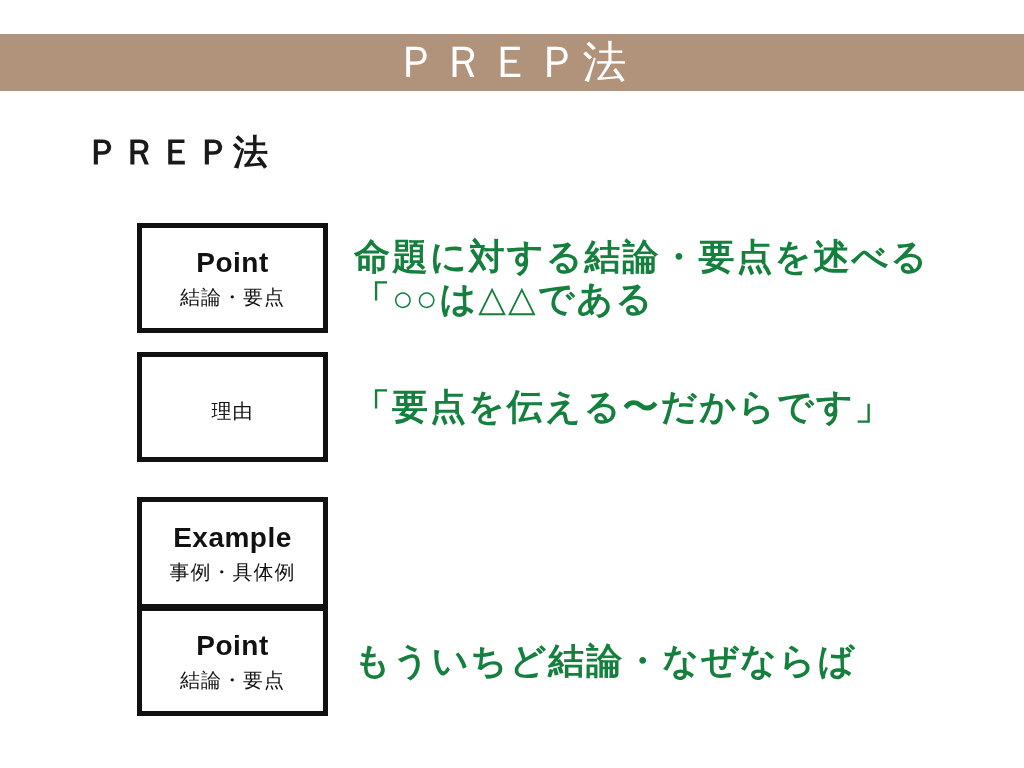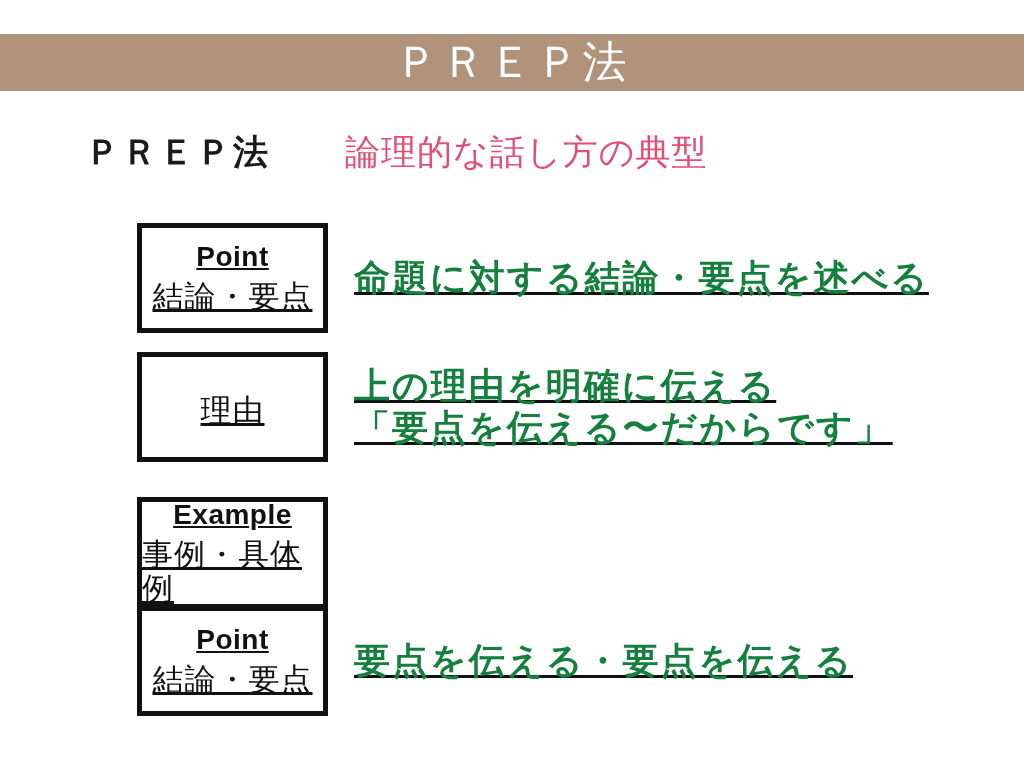--- a/index.html
+++ b/index.html
@@ -60,21 +60,20 @@
     letter-spacing: 1px;
     color: #e04e73;
     line-height: 1.15;
   }
   
   .step-row {
     position: absolute;
     left: 137px;
     display: flex;
     align-items: center;
-    text-decoration: underline;
   }
   .row-1 { top: 223px; height: 110px; }
   .row-2 { top: 352px; height: 110px; }
   .row-3 { top: 497px; height: 112px; }
   .row-4 { top: 606px; height: 110px; }
   .step-box {
     box-sizing: border-box;
     flex: none;
     width: 191px;
     height: 100%;
@@ -86,21 +85,21 @@
     justify-content: center;
   }
   .box-en {
     font-size: 28px;
     font-weight: 700;
     letter-spacing: 0.5px;
     line-height: 1.1;
     color: #111111;
   }
   .box-ja {
-    font-size: 31px;
+    font-size: 20px;
     font-weight: 400;
     letter-spacing: 1px;
     margin-top: 8px;
     line-height: 1.1;
     color: #111111;
   }
   .desc {
     margin-left: 26px;
     font-family: "Liberation Serif", "DejaVu Serif", serif;
     font-weight: 700;
@@ -114,52 +113,51 @@
 </head>
 <body>
 
 <div class="slide">
 
   <div class="banner">
     <span class="banner-title">ＰＲＥＰ法</span>
   </div>
 
   <span class="heading-title">ＰＲＥＰ法</span>
-  <span class="heading-subtitle">論理的な話し方の典型</span>
 
   <div class="step-row row-1">
     <div class="step-box">
       <div class="box-en">Point</div>
       <div class="box-ja">結論・要点</div>
     </div>
     <div class="desc">
       <div>命題に対する結論・要点を述べる</div>
+      <div>「○○は△△である</div>
     </div>
   </div>
 
   <div class="step-row row-2">
     <div class="step-box">
       <div class="box-ja">理由</div>
     </div>
     <div class="desc">
-      <div>上の理由を明確に伝える</div>
       <div>「要点を伝える〜だからです」</div>
     </div>
   </div>
 
   <div class="step-row row-3">
     <div class="step-box">
       <div class="box-en">Example</div>
       <div class="box-ja">事例・具体例</div>
     </div>
   </div>
 
   <div class="step-row row-4">
     <div class="step-box">
       <div class="box-en">Point</div>
       <div class="box-ja">結論・要点</div>
     </div>
     <div class="desc">
-      <div>要点を伝える・要点を伝える</div>
+      <div>もういちど結論・なぜならば</div>
     </div>
   </div>
 
 </div>
 
 </body></html>

